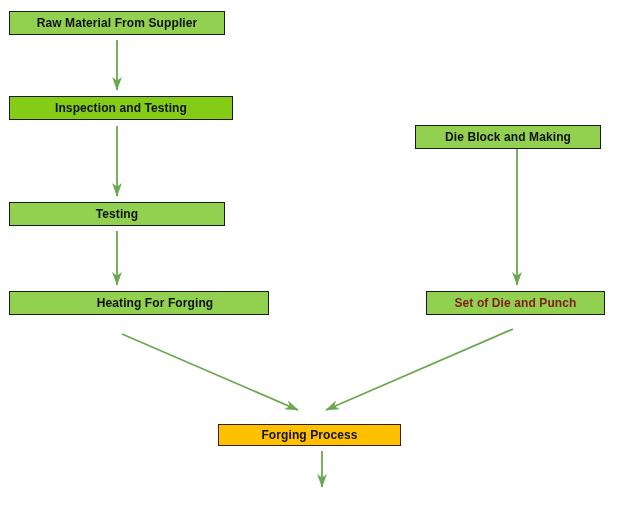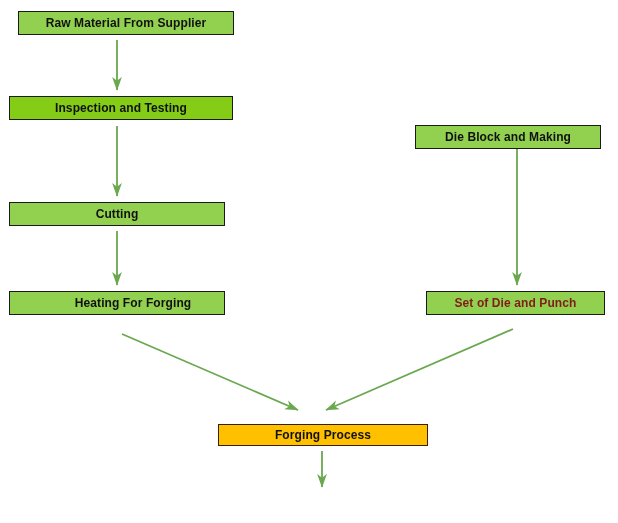--- a/index.html
+++ b/index.html
@@ -65,42 +65,42 @@
         <line x1="117" y1="40" x2="117" y2="90" marker-end="url(#arrowhead)" stroke="#6aa84f"></line>
         <line x1="117" y1="126" x2="117" y2="196" marker-end="url(#arrowhead)" stroke="#6aa84f"></line>
         <line x1="117" y1="231" x2="117" y2="285" marker-end="url(#arrowhead)" stroke="#6aa84f"></line>
         <line x1="517" y1="126" x2="517" y2="285" marker-end="url(#arrowhead)" stroke="#6aa84f"></line>
         <line x1="122" y1="334" x2="298" y2="410" marker-end="url(#arrowhead)" stroke="#6aa84f"></line>
         <line x1="513" y1="329" x2="326" y2="410" marker-end="url(#arrowhead)" stroke="#6aa84f"></line>
         <line x1="322" y1="451" x2="322" y2="487" marker-end="url(#arrowhead)" stroke="#6aa84f"></line>
       </g>
   </svg>
 
-  <div class="node green" style="left: 18px; top: 11px; width: 216px; height: 24px; background: rgb(146, 208, 80); color: rgb(17, 17, 17);">
+  <div class="node green" style="left: 9px; top: 11px; width: 216px; height: 24px; background: rgb(146, 208, 80); color: rgb(17, 17, 17);">
     <span class="node-label">Raw Material From Supplier</span>
   </div>
 
   <div class="node green" style="left: 9px; top: 96px; width: 224px; height: 24px; background: #84cc16; color: rgb(17, 17, 17);">
     <span class="node-label">Inspection and Testing</span>
   </div>
 
   <div class="node green" style="left: 9px; top: 202px; width: 216px; height: 24px; background: rgb(146, 208, 80); color: rgb(17, 17, 17);">
-    <span class="node-label">Cutting</span>
+    <span class="node-label">Testing</span>
   </div>
 
-  <div class="node green" style="left: 9px; top: 291px; width: 216px; height: 24px; background: rgb(146, 208, 80); color: rgb(17, 17, 17); padding-left: 32px;">
+  <div class="node green" style="left: 9px; top: 291px; width: 260px; height: 24px; background: rgb(146, 208, 80); color: rgb(17, 17, 17); padding-left: 32px;">
     <span class="node-label">Heating For Forging</span>
   </div>
 
   <div class="node green" style="left: 415px; top: 96px; width: 186px; height: 24px; background: rgb(146, 208, 80); color: rgb(17, 17, 17); margin-top: 29px;">
     <span class="node-label">Die Block and Making</span>
   </div>
 
   <div class="node green" style="left: 426px; top: 291px; width: 179px; height: 24px; background: rgb(146, 208, 80); color: #7f1d1d;">
     <span class="node-label">Set of Die and Punch</span>
   </div>
 
-  <div class="node orange" style="left: 218px; top: 424px; width: 210px; height: 22px; background: rgb(255, 192, 0); color: rgb(17, 17, 17);">
+  <div class="node orange" style="left: 218px; top: 424px; width: 183px; height: 22px; background: rgb(255, 192, 0); color: rgb(17, 17, 17);">
     <span class="node-label">Forging Process</span>
   </div>
 
 
 </div>
 
 </body></html>

